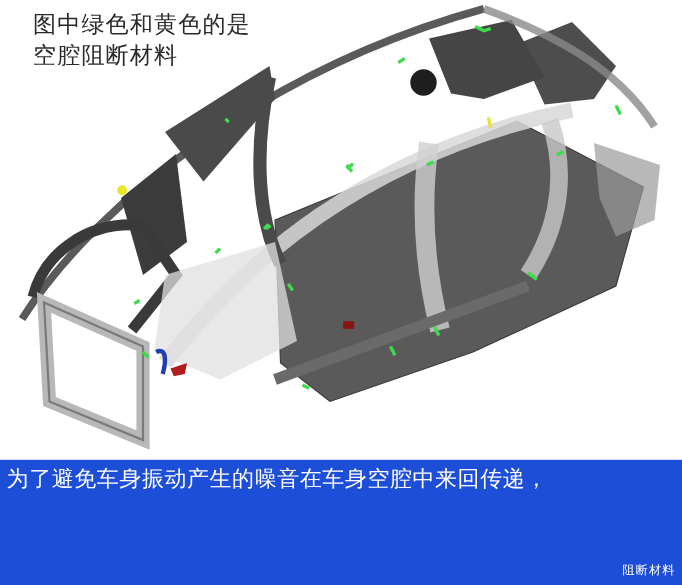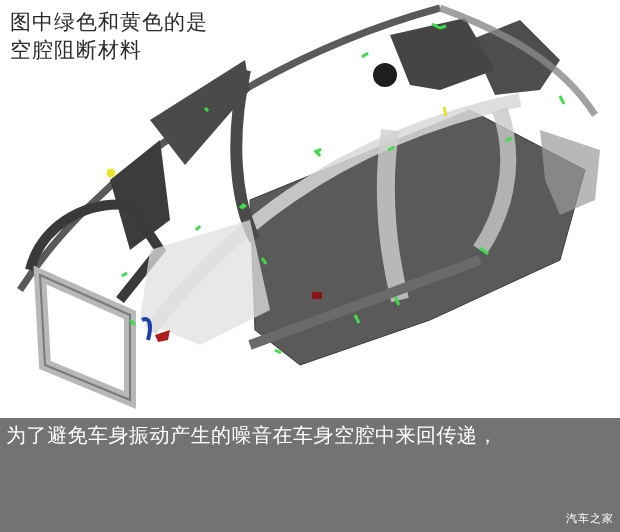--- a/index.html
+++ b/index.html
@@ -8,25 +8,25 @@
     background: #ffffff;
     font-family: "DejaVu Sans", "Liberation Sans", sans-serif;
     position: relative;
   }
   .stage { position: absolute; left: 0; top: 0; width: 620px; height: 418px; background: #fff; }
   .annotation {
     position: absolute; left: 10px; top: 8px;
     font-size: 21px; line-height: 28px; color: #2a2a2a;
     letter-spacing: 1px;
   }
-  .annotation div { white-space: nowrap; }
+  .annotation div { white-space: nowrap; margin-left: 20px; }
   .car-svg { position: absolute; left: 0; top: 0; }
   .caption {
     position: absolute; left: 0; top: 418px; width: 620px; height: 114px;
-    background: #737373; color: #ffffff;
+    background: #1d4ed8; color: #ffffff;
     box-sizing: border-box; padding: 4px 0 0 6px;
   }
   .caption-line {
     font-size: 20px; line-height: 27px; white-space: nowrap; letter-spacing: 0.5px;
   }
   .watermark {
     position: absolute; right: 6px; bottom: 6px;
     font-size: 11px; color: #ffffff; letter-spacing: 1px;
   }
 </style>
@@ -97,14 +97,14 @@
   </svg>
 
   <div class="annotation">
     <div>图中绿色和黄色的是</div>
     <div>空腔阻断材料</div>
   </div>
 </div>
 
 <div class="caption">
   <div class="caption-line">为了避免车身振动产生的噪音在车身空腔中来回传递，</div>
-  <div class="watermark">汽车之家</div>
+  <div class="watermark">阻断材料</div>
 </div>
 
 </body></html>

